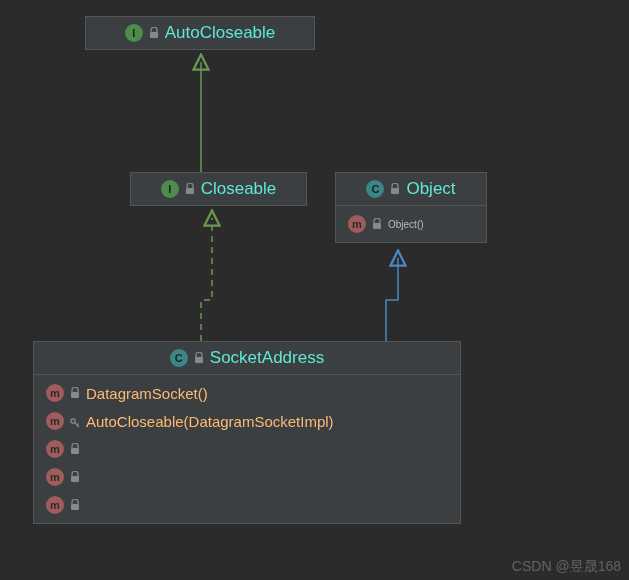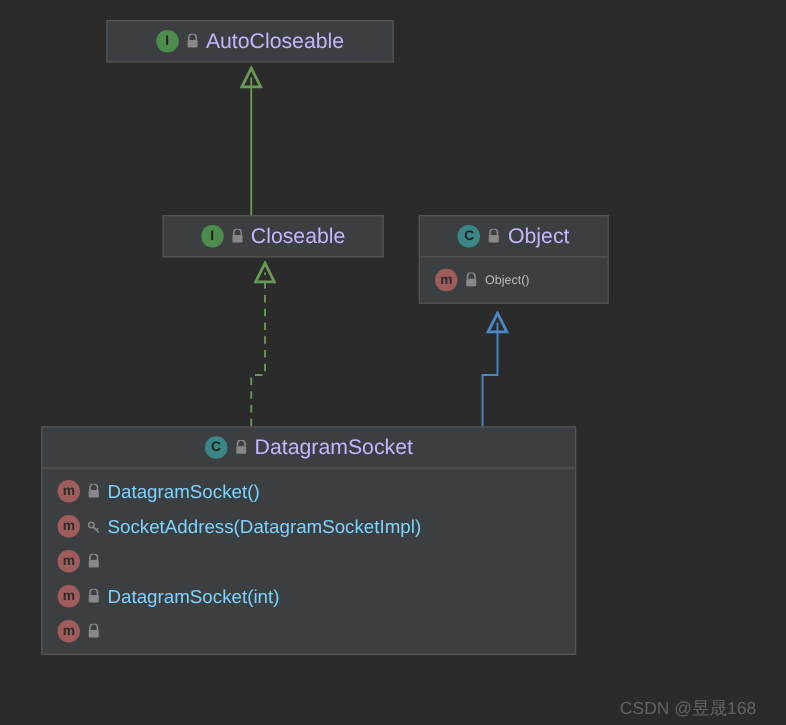--- a/index.html
+++ b/index.html
@@ -48,26 +48,26 @@
   .badge-c { background: #3b8686; color: #1f1f1f; }
   .badge-m { background: #a05b5b; color: #2b2b2b; }
   .lock-icon {
     width: 10px;
     height: 12px;
     position: relative;
     flex-shrink: 0;
   }
   .lock-icon svg { display: block; }
   .key-icon { width: 10px; height: 12px; flex-shrink: 0; }
-  .title-text { color: #c4b5fd; font-size: 17px; }
-  .member-text { color: #7dd3fc; font-size: 15px; }
+  .title-text { color: #5eead4; font-size: 17px; }
+  .member-text { color: #fdba74; font-size: 15px; }
   .object-member-text { color: #bbb; font-size: 10px; }
   .watermark {
     position: absolute;
-    right: 24px;
+    right: 8px;
     bottom: 4px;
     color: rgba(200,200,200,0.35);
     font-size: 14px;
     font-family: Arial, sans-serif;
   }
   svg.connector {
     position: absolute;
     pointer-events: none;
   }
 </style>
@@ -144,59 +144,58 @@
 
 <div class="node" style="left:33px; top:341px; width:428px;">
   <div class="node-header">
     <span class="badge badge-c">C</span>
     <span class="lock-icon">
       <svg width="10" height="12" viewBox="0 0 10 12">
           <path d="M2 5 V3 a3 3 0 0 1 6 0 V5" fill="none" stroke="#888" stroke-width="1.3"></path>
           <rect x="1" y="5" width="8" height="6" rx="1" fill="#888"></rect>
         </svg>
     </span>
-    <span class="title-text">DatagramSocket</span>
+    <span class="title-text">SocketAddress</span>
   </div>
   <div class="node-body">
     <div class="member-row">
       <span class="badge badge-m">m</span>
       <span class="lock-icon">
           <svg width="10" height="12" viewBox="0 0 10 12">
             <path d="M2 5 V3 a3 3 0 0 1 6 0 V5" fill="none" stroke="#888" stroke-width="1.3"></path>
             <rect x="1" y="5" width="8" height="6" rx="1" fill="#888"></rect>
           </svg>
         </span>
       <span class="member-text">DatagramSocket()</span>
     </div>
     <div class="member-row">
       <span class="badge badge-m">m</span>
       <span class="key-icon"><svg width="10" height="12" viewBox="0 0 10 12">
             <circle cx="3" cy="4" r="2.2" fill="none" stroke="#888" stroke-width="1.3"></circle>
             <path d="M4.5 5.5 L9 10 M7 8 L8.5 6.5" stroke="#888" stroke-width="1.3" fill="none"></path>
           </svg></span>
-      <span class="member-text">SocketAddress(DatagramSocketImpl)</span>
-    </div>
-    <div class="member-row">
-      <span class="badge badge-m">m</span>
-      <span class="lock-icon">
-          <svg width="10" height="12" viewBox="0 0 10 12">
-            <path d="M2 5 V3 a3 3 0 0 1 6 0 V5" fill="none" stroke="#888" stroke-width="1.3"></path>
-            <rect x="1" y="5" width="8" height="6" rx="1" fill="#888"></rect>
-          </svg>
-        </span>
-    </div>
-    <div class="member-row">
-      <span class="badge badge-m">m</span>
-      <span class="lock-icon">
-          <svg width="10" height="12" viewBox="0 0 10 12">
-            <path d="M2 5 V3 a3 3 0 0 1 6 0 V5" fill="none" stroke="#888" stroke-width="1.3"></path>
-            <rect x="1" y="5" width="8" height="6" rx="1" fill="#888"></rect>
-          </svg>
-        </span>
-      <span class="member-text">DatagramSocket(int)</span>
+      <span class="member-text">AutoCloseable(DatagramSocketImpl)</span>
+    </div>
+    <div class="member-row">
+      <span class="badge badge-m">m</span>
+      <span class="lock-icon">
+          <svg width="10" height="12" viewBox="0 0 10 12">
+            <path d="M2 5 V3 a3 3 0 0 1 6 0 V5" fill="none" stroke="#888" stroke-width="1.3"></path>
+            <rect x="1" y="5" width="8" height="6" rx="1" fill="#888"></rect>
+          </svg>
+        </span>
+    </div>
+    <div class="member-row">
+      <span class="badge badge-m">m</span>
+      <span class="lock-icon">
+          <svg width="10" height="12" viewBox="0 0 10 12">
+            <path d="M2 5 V3 a3 3 0 0 1 6 0 V5" fill="none" stroke="#888" stroke-width="1.3"></path>
+            <rect x="1" y="5" width="8" height="6" rx="1" fill="#888"></rect>
+          </svg>
+        </span>
     </div>
     <div class="member-row">
       <span class="badge badge-m">m</span>
       <span class="lock-icon">
           <svg width="10" height="12" viewBox="0 0 10 12">
             <path d="M2 5 V3 a3 3 0 0 1 6 0 V5" fill="none" stroke="#888" stroke-width="1.3"></path>
             <rect x="1" y="5" width="8" height="6" rx="1" fill="#888"></rect>
           </svg>
         </span>
     </div>

